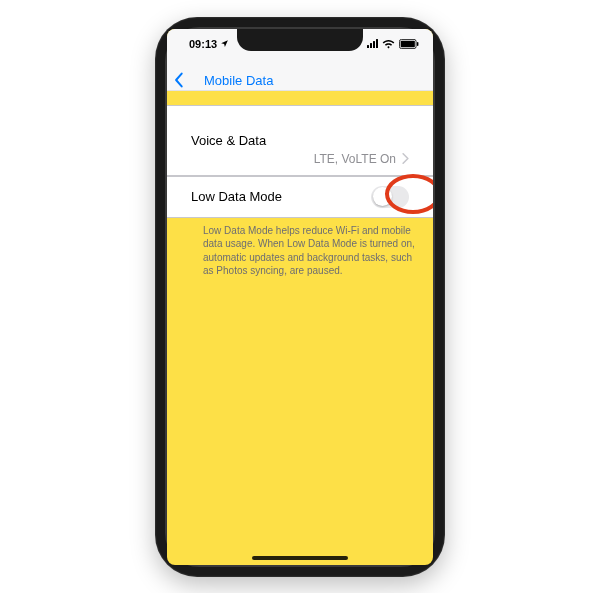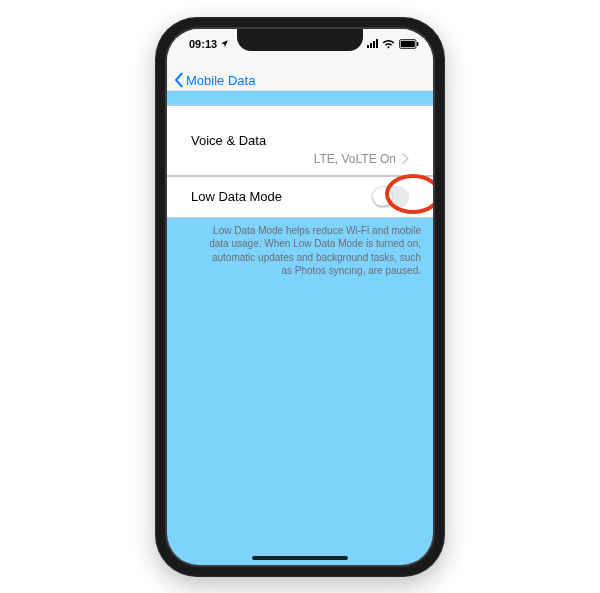--- a/index.html
+++ b/index.html
@@ -25,25 +25,24 @@
   .phone-inner {
     width: 100%;
     height: 100%;
     background: #3a3a3a;
     border-radius: 34px;
     padding: 2px;
   }
   .screen {
     width: 100%;
     height: 100%;
-    background: #7dd3fc;
-    border-radius: 32px;
+    background: #fde047;
+    border-radius: 8px;
     overflow: hidden;
     position: relative;
-    text-align: right;
   }
   .notch {
     position: absolute;
     top: 0;
     left: 50%;
     transform: translateX(-50%);
     width: 126px;
     height: 22px;
     background: #1a1a1a;
     border-bottom-left-radius: 14px;
@@ -70,21 +69,21 @@
     display: flex;
     align-items: center;
     padding: 0 6px;
     border-bottom: 1px solid rgba(0,0,0,0.08);
   }
   .back-btn {
     display: flex;
     align-items: center;
     color: #007aff;
     font-size: 13px;
-    gap: 2px;
+    gap: 20px;
     margin-top: 12px;
   }
   .back-btn svg { display: block; }
   .content { padding-top: 14px; }
   .group {
     background: #ffffff;
     border-top: 0.5px solid #c7c7cc;
     border-bottom: 0.5px solid #c7c7cc;
   }
   .group + .group { }

